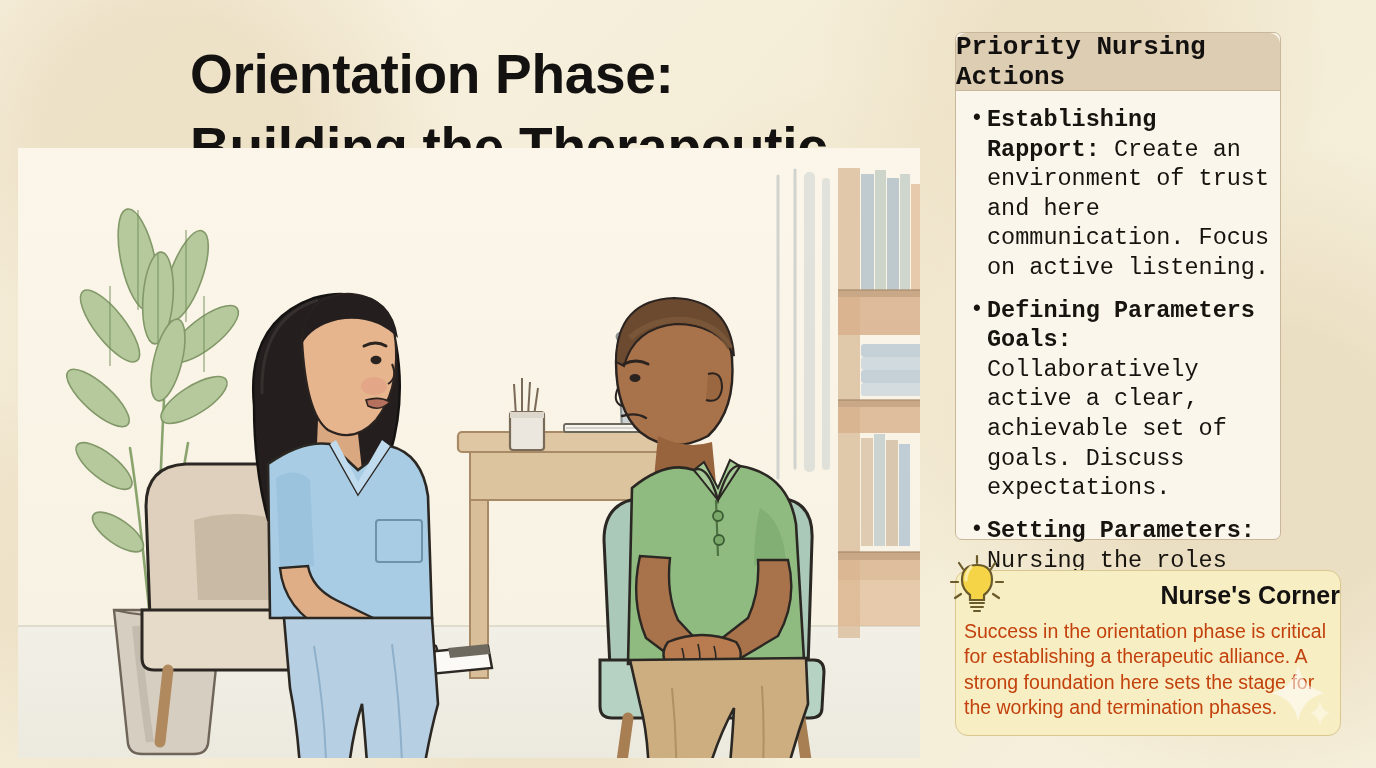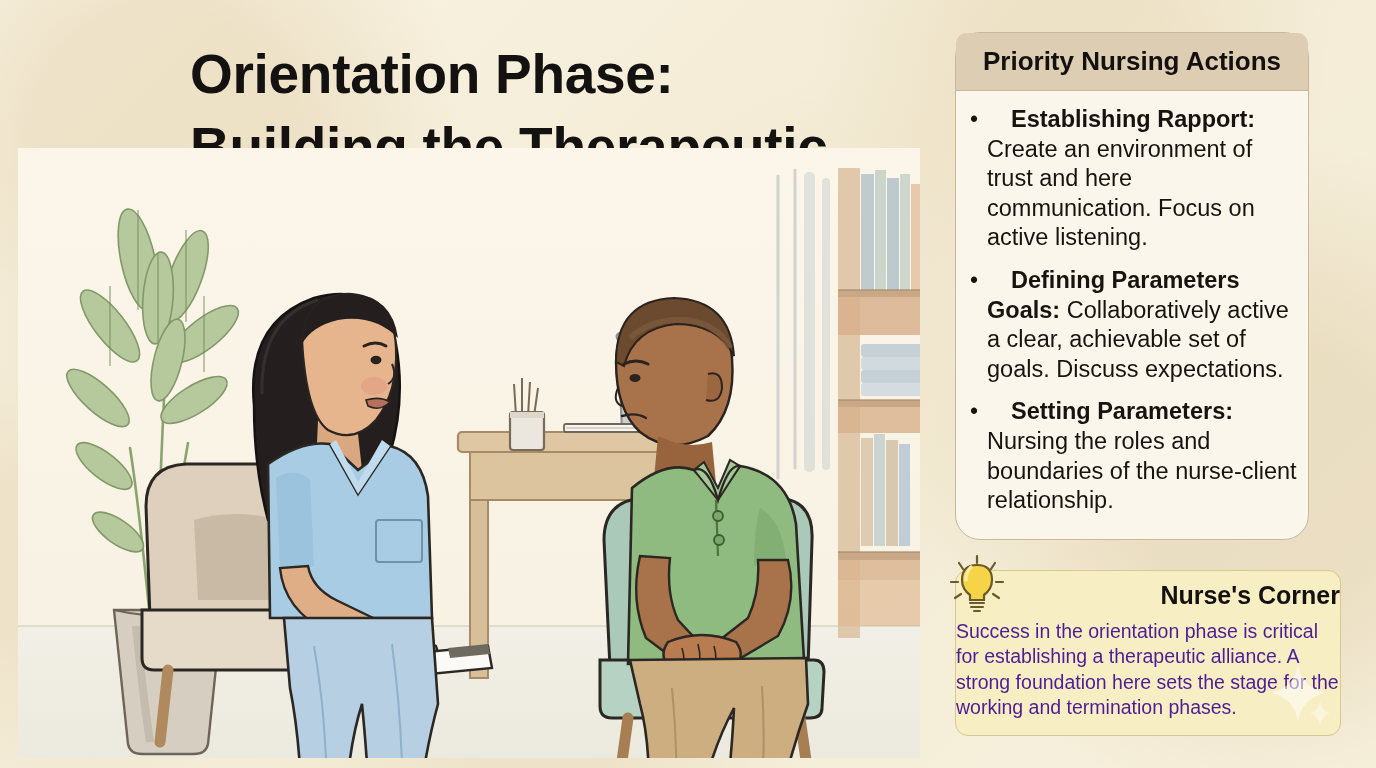--- a/index.html
+++ b/index.html
@@ -54,26 +54,27 @@
     width: 902px;
     height: 610px;
   }
   #illustration svg { display: block; width: 100%; height: 100%; }
 
   
   #actions-panel {
     position: absolute;
     left: 955px;
     top: 32px;
-    width: 354px;
+    width: 326px;
     height: 508px;
     background: #faf6ec;
     border: 1.5px solid #c9b79a;
-    border-radius: 25px;
+    border-radius: 7px;
     overflow: visible;
+    font-family: Liberation Mono, monospace;
   }
   #actions-header {
     height: 58px;
     background: #ddcdb2;
     border-bottom: 1.5px solid #c9b79a;
     border-radius: 11px 11px 0 0;
     display: flex;
     align-items: center;
     justify-content: center;
   }
@@ -96,21 +97,21 @@
     flex: 0 0 auto;
     width: 17px;
     font-size: 23px;
     line-height: 1.26;
     color: #17140f;
   }
   .action-text {
     flex: 1 1 auto;
     width: 352px;
   }
-  .action-term { font-weight: bold; margin-left: 24px; }
+  .action-term { font-weight: bold; }
 
   
   #corner-panel {
     position: absolute;
     left: 955px;
     top: 570px;
     width: 386px;
     height: 166px;
     background: #f8eec4;
     border: 1.5px solid #d8c88f;
@@ -130,24 +131,24 @@
     height: 48px;
     padding-left: 56px;
     justify-content: flex-end;
   }
   #corner-title {
     font-size: 25px;
     font-weight: bold;
     color: #141210;
   }
   #corner-body {
-    padding: 0 8px 0 0;
+    padding: 0 8px 0 8px;
     font-size: 19.5px;
     line-height: 1.30;
-    color: #4c1d95;
+    color: #c2410c;
     width: 392px;
   }
   #bulb-icon {
     position: absolute;
     left: -10px;
     top: -18px;
     width: 62px;
     height: 62px;
   }
 </style>

